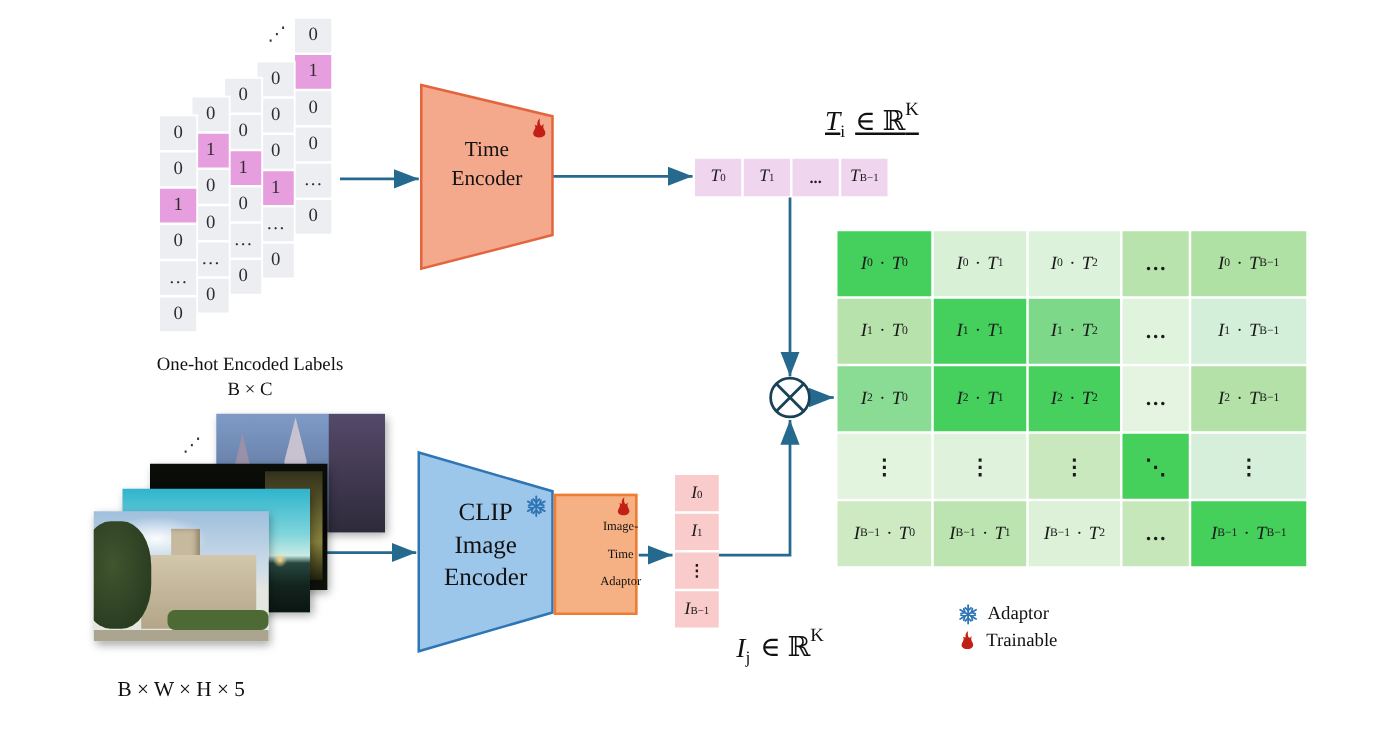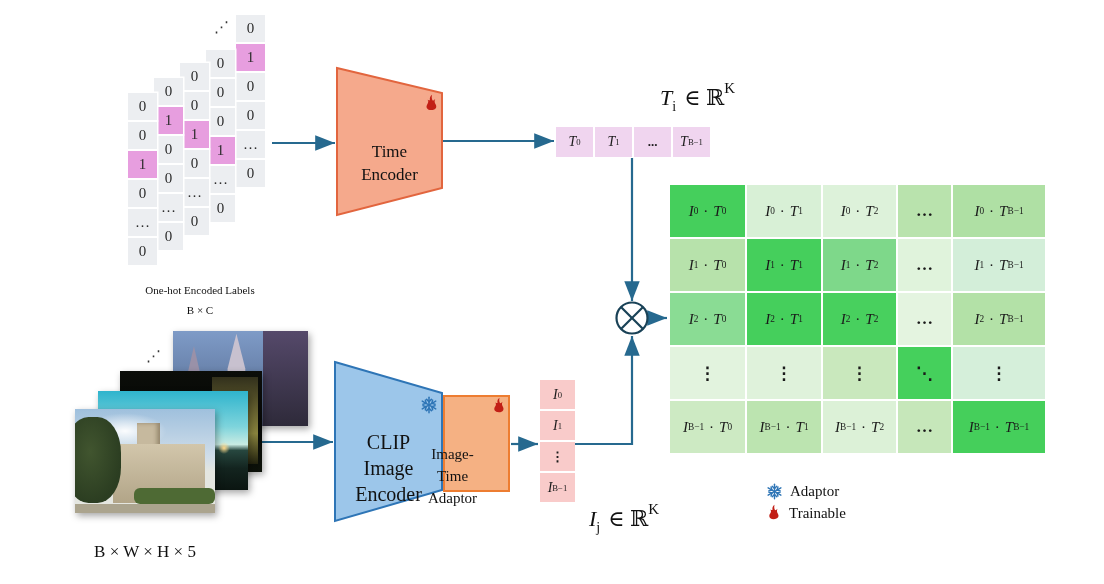--- a/index.html
+++ b/index.html
@@ -17,21 +17,21 @@
   .oh-col.c1{left:154px;top:78px;z-index:8;}
   .oh-col.c2{left:180px;top:63px;z-index:7;}
   .oh-col.c3{left:206px;top:50px;z-index:6;}
   .oh-col.c4{left:236px;top:15px;z-index:5;}
   .oh-cell{width:29px;height:27px;margin-bottom:2px;background:#ECEEF1;
            display:flex;align-items:center;justify-content:center;
            font-size:15px;color:#2d2d2d;box-shadow:0 0 0 1.5px #fff;}
   .oh-cell.hot{background:#E79EDF;}
   .oh-dots{font-size:15px;color:#333;letter-spacing:1px;}
 
-  .caption{text-align:center;font-size:11px;color:#111;}
+  .caption{text-align:center;font-size:15px;color:#111;}
   .dims{}
 
   
   #t-row{left:556px;top:127px;display:flex;gap:2px;}
   #t-row .vcell{width:37px;height:30px;background:#F0D5EF;}
   #i-col{left:540px;top:380px;display:flex;flex-direction:column;gap:2px;}
   #i-col .vcell{width:35px;height:29px;background:#F9CBCA;}
   .vcell{display:flex;align-items:center;justify-content:center;font-size:14px;color:#1c1c1c;}
   .vd{font-weight:bold;font-size:13px;}
 
@@ -42,25 +42,25 @@
 
   
   #matrix{left:670px;top:185px;display:grid;
           grid-template-columns:75px 74px 73px 53px 92px;grid-auto-rows:52px;gap:2px;}
   .mcell{display:flex;align-items:center;justify-content:center;font-size:15px;color:#1a1a1a;white-space:nowrap;}
   .mcell .mdot{margin:0 5px;}
   .md{font-weight:bold;font-size:17px;}
   .md.diag{letter-spacing:0;}
 
   
-  .blocklabel{text-align:center;color:#111;margin-top:32px;}
+  .blocklabel{text-align:center;color:#111;}
   #time-label{left:337px;top:108px;width:105px;font-size:17px;line-height:23px;}
   #clip-label{left:335px;top:397px;width:107px;font-size:20px;line-height:26px;}
   #adaptor{left:443px;top:395px;width:63px;height:93px;background:#F5B183;border:2px solid #ED7D31;}
-  #adaptor-label{left:419px;top:411px;width:67px;font-size:15px;line-height:22px;}
+  #adaptor-label{left:463px;top:411px;width:67px;font-size:10px;line-height:22px;}
 
   
   .legend-item{display:flex;align-items:center;gap:7px;font-size:15px;color:#111;}
   #legend-frozen{left:766px;top:483px;}
   #legend-trainable{left:766px;top:504px;}
 
   
   .photo{position:absolute;box-shadow:2px 3px 7px rgba(0,0,0,.35);overflow:hidden;}
   .photo>div{position:absolute;}
   #ph4{left:173px;top:331px;width:135px;height:95px;z-index:2;background:linear-gradient(180deg,#7e9bc7,#5d749b 70%,#474a63);}
@@ -232,21 +232,21 @@
         <sub>1</sub>
       </div>
       <div class="vcell">
         <span class="vd">...</span>
       </div>
       <div class="vcell">
         <i>T</i>
         <sub>B−1</sub>
       </div>
     </div>
-  <div class="abs mathlabel zup" style="left:660px;top:84px;">
+  <div class="abs mathlabel zup" style="left:660px;top:84px;text-decoration:underline;">
     <i>T</i><sub>i</sub><span class="inset">∈ ℝ</span><sup>K</sup>
   </div>
 
   <div class="abs zup" id="i-col">
       <div class="vcell">
         <i>I</i>
         <sub>0</sub>
       </div>
       <div class="vcell">
         <i>I</i>

